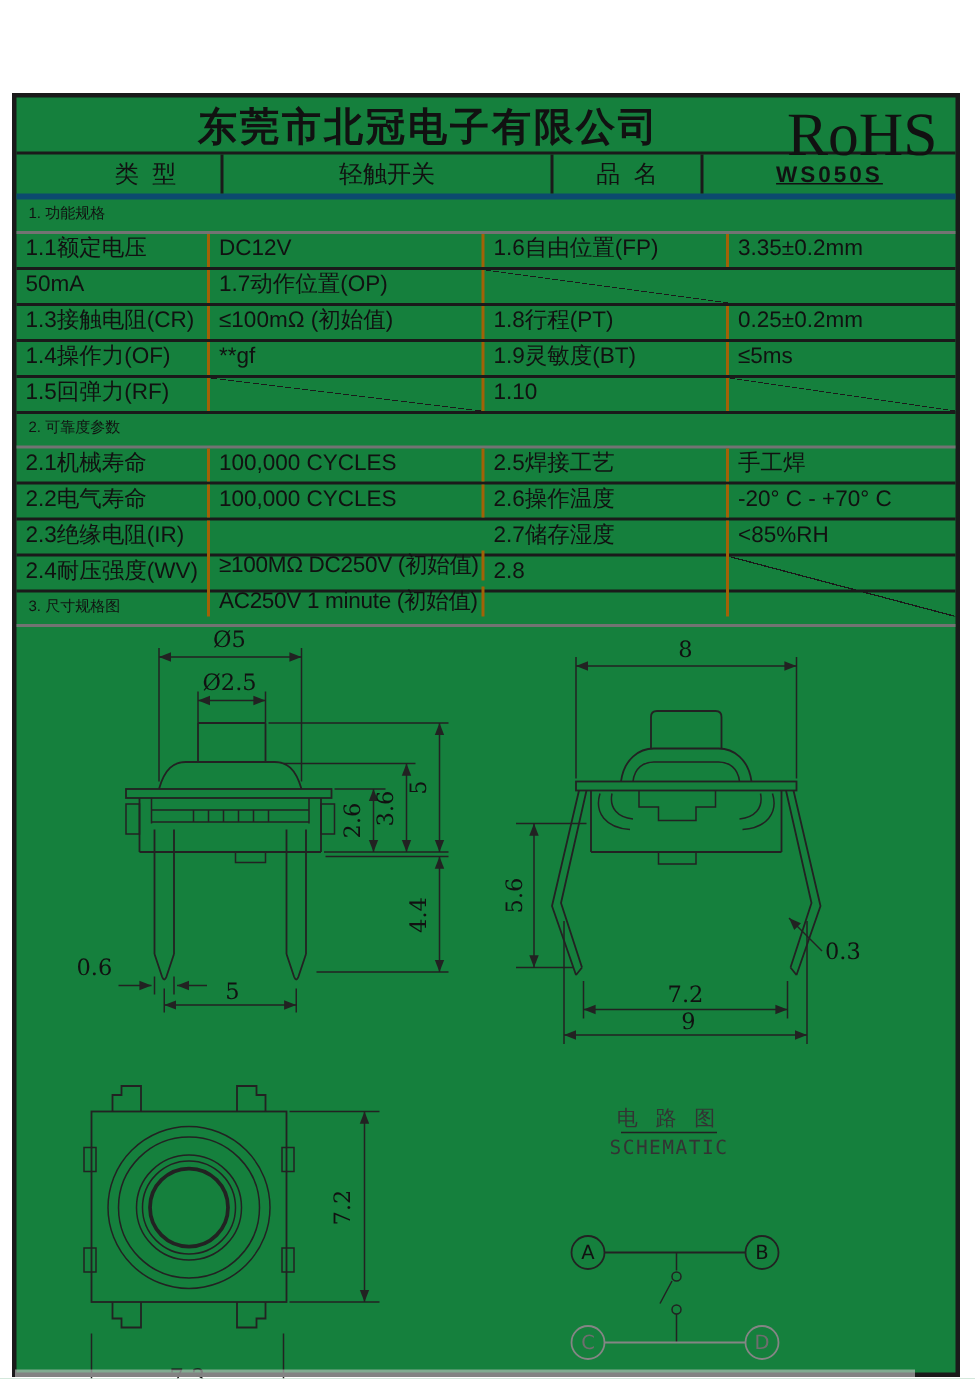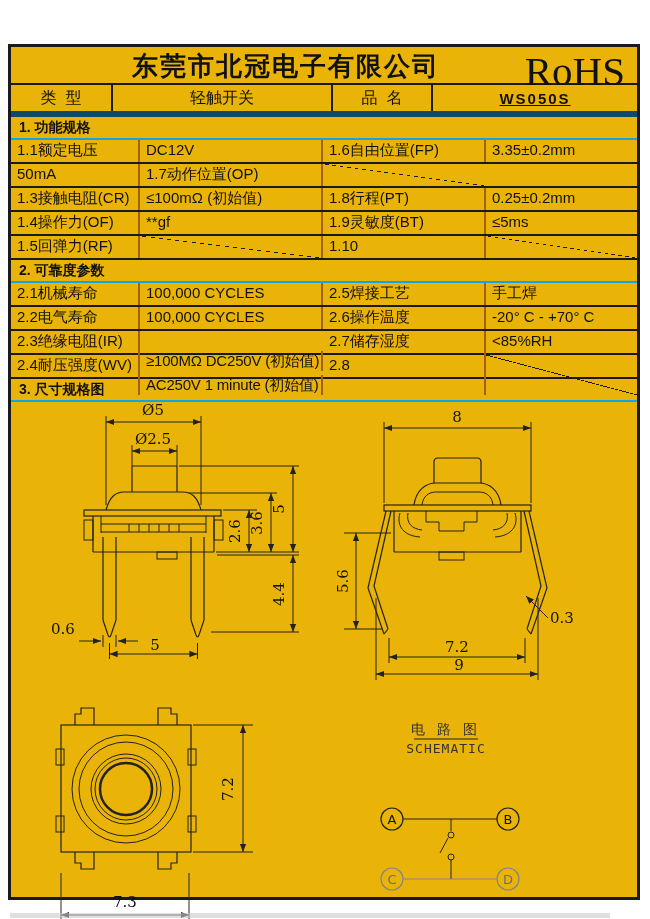--- a/index.html
+++ b/index.html
@@ -1,31 +1,31 @@
 <!DOCTYPE html>
 <html><head>
 <meta charset="utf-8">
 <style>
   html,body{margin:0;padding:0;background:#fff;}
   .page{position:relative;width:650px;height:919px;background:#fff;overflow:hidden;
         font-family:"Liberation Sans",sans-serif;color:#111;}
-  .sheet{position:absolute;left:8px;top:44px;width:626px;height:850px;border:3px solid #1a1a1a;background:#eab308;}
+  .sheet{position:absolute;left:8px;top:62px;width:626px;height:850px;border:3px solid #1a1a1a;background:#15803d;}
   
   .hdr{position:relative;height:36px;border-bottom:2px solid #1a1a1a;}
   .company{position:absolute;left:0;right:0;top:2px;text-align:center;transform:translateX(-38px);
            font-size:26px;font-weight:700;letter-spacing:2px;}
   .rohs{position:absolute;right:12px;top:0px;font-family:"Liberation Serif",serif;font-size:41px;}
   
-  .inforow{display:grid;grid-template-columns:102px 220px 100px 1fr;height:26px;border-bottom:6px solid #0c4a6e;}
+  .inforow{display:grid;grid-template-columns:102px 220px 100px 1fr;height:26px;border-bottom:4px solid #0c4a6e;padding-left:36px;}
   .inforow>div{border-right:2px solid #1a1a1a;display:flex;align-items:center;justify-content:center;
                font-size:16px;white-space:pre;}
   .inforow>div.last{border-right:none;}
   .inforow .pn{font-weight:700;letter-spacing:2px;font-size:15px;text-decoration:underline;}
   
-  .sect-title{height:21px;line-height:20px;padding-left:8px;font-size:14px;border-bottom:2px solid #0ea5e9;font-weight:bold;}
+  .sect-title{height:21px;line-height:20px;padding-left:8px;font-size:10px;border-bottom:2px solid #737373;}
   
   .r{display:grid;grid-template-columns:129px 183px 163px 1fr;height:22px;border-bottom:2px solid #1a1a1a;}
   .r>div{border-right:2px solid #a16207;line-height:20px;padding-left:6px;font-size:15px;
          white-space:nowrap;overflow:visible;}
   .r>div.last{border-right:none;}
   .tight{font-size:13px;letter-spacing:-0.2px;margin-top:20px;}
   .na{background-image:linear-gradient(to right top,transparent 49.5%,#1a1a1a 49.5%,#1a1a1a 50.6%,transparent 50.6%);}
   
   .draw{position:relative;height:527px;}
   svg.tech{position:absolute;}

